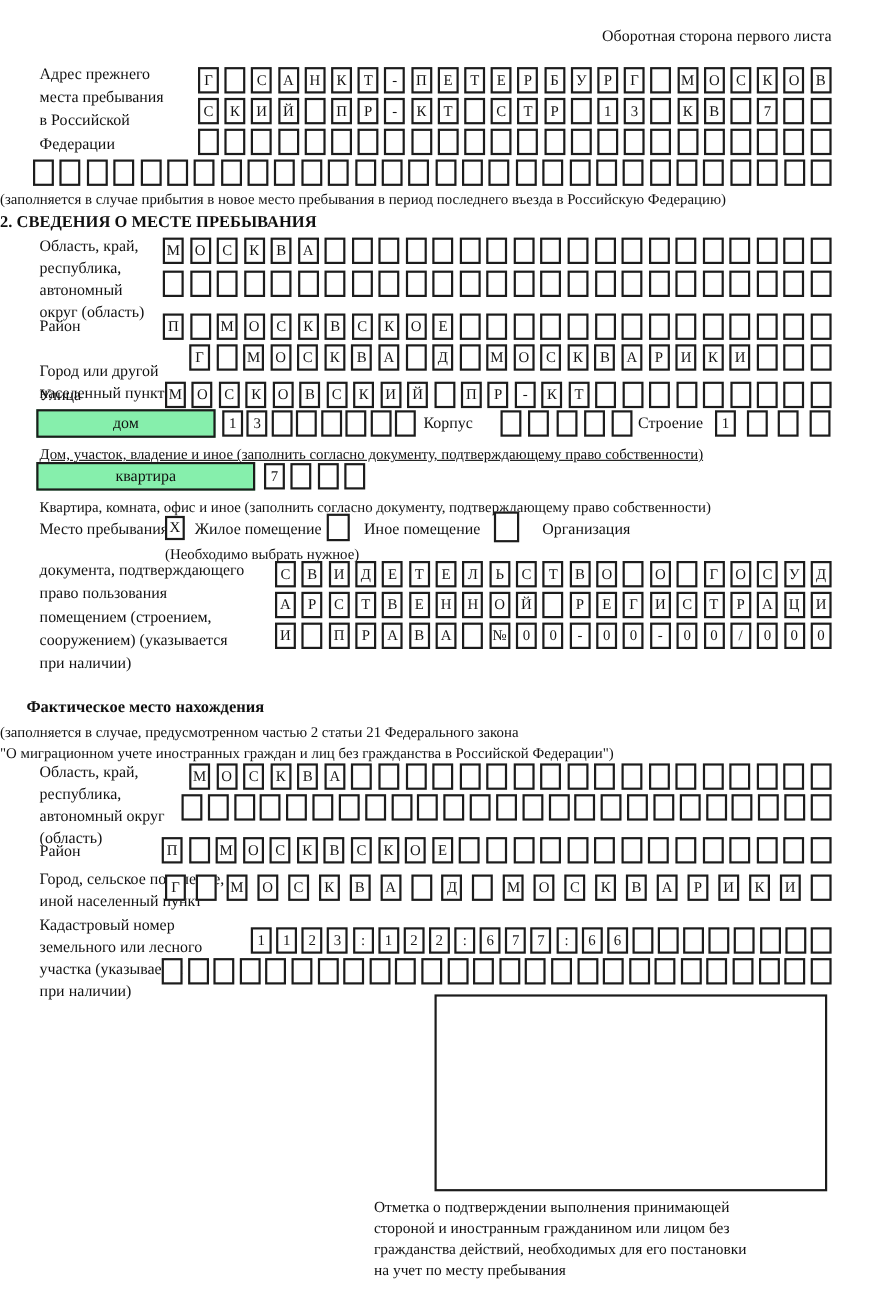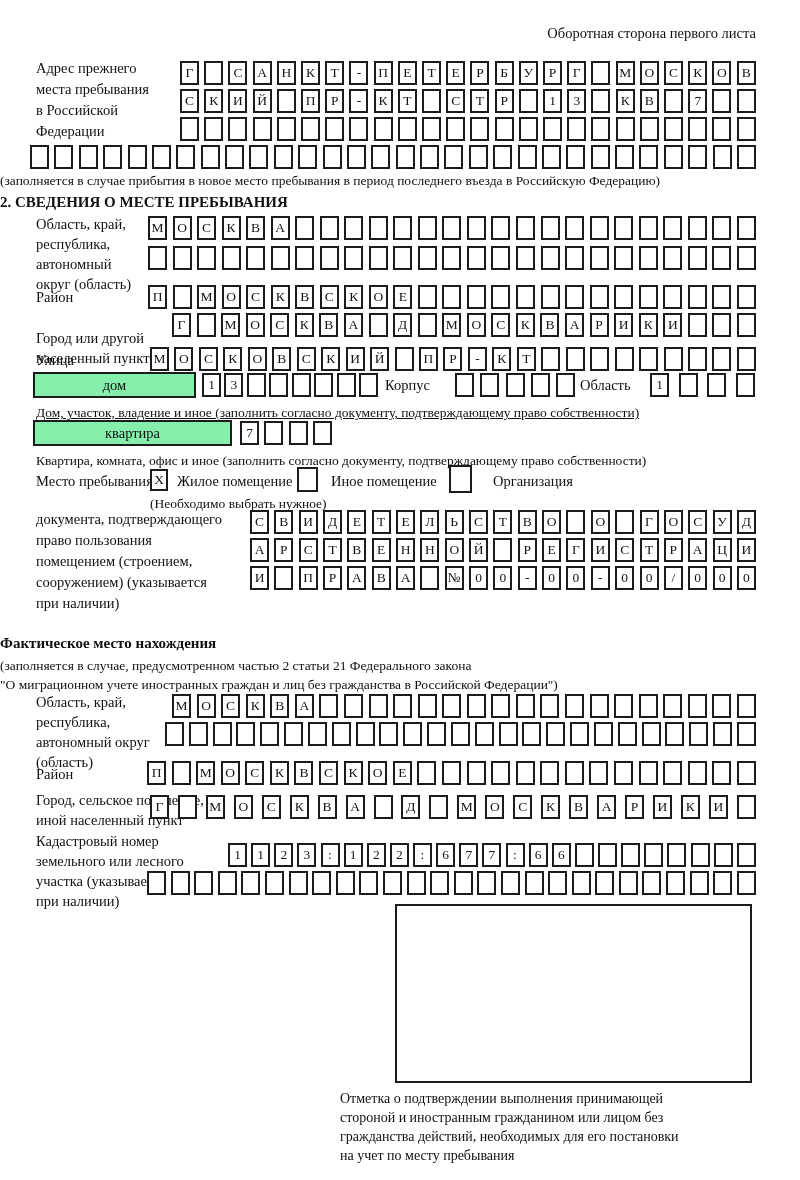--- a/index.html
+++ b/index.html
@@ -320,21 +320,21 @@
       <div class="cell"></div>
     </div>
   <div class="lbl" style="left:385px; top:375px;">Корпус</div>
   <div class="row" style="left:455px; top:373px; width:120px;">
       <div class="cell"></div>
       <div class="cell"></div>
       <div class="cell"></div>
       <div class="cell"></div>
       <div class="cell"></div>
     </div>
-  <div class="lbl" style="left:580px; top:375px;">Область</div>
+  <div class="lbl" style="left:580px; top:375px;">Строение</div>
   <div class="row" style="left:650px; top:373px; width:105px;">
       <div class="cell">1</div>
       <div class="cell"></div>
       <div class="cell"></div>
       <div class="cell"></div>
     </div>
   <div class="cap" style="left:36px; top:403px;text-decoration:underline;">Дом, участок, владение и иное (заполнить согласно документу, подтверждающему право собственности)</div>
 
   <div class="wbox" style="left:33px; top:420px; width:199px; height:26px;">квартира</div>
   <div class="row" style="left:240px; top:421px; width:92px;">
@@ -424,21 +424,21 @@
       <div class="cell">0</div>
       <div class="cell">-</div>
       <div class="cell">0</div>
       <div class="cell">0</div>
       <div class="cell">/</div>
       <div class="cell">0</div>
       <div class="cell">0</div>
       <div class="cell">0</div>
     </div>
 
-  <div class="cap center bold" style="left:0; top:634px; width:724px; font-size:15px;">Фактическое место нахождения</div>
+  <div class="cap center bold" style="left:0; top:634px; width:724px; font-size:15px;padding-left:24px;">Фактическое место нахождения</div>
   <div class="cap center" style="left:0; top:656px; width:800px;">
       <div>(заполняется в случае, предусмотренном частью 2 статьи 21 Федерального закона</div>
       <div>"О миграционном учете иностранных граждан и лиц без гражданства в Российской Федерации")</div>
     </div>
 
   <div class="lbl" style="left:36px; top:692px;">
       <div>Область, край,</div>
       <div>республика,</div>
       <div>автономный округ</div>
       <div>(область)</div>

